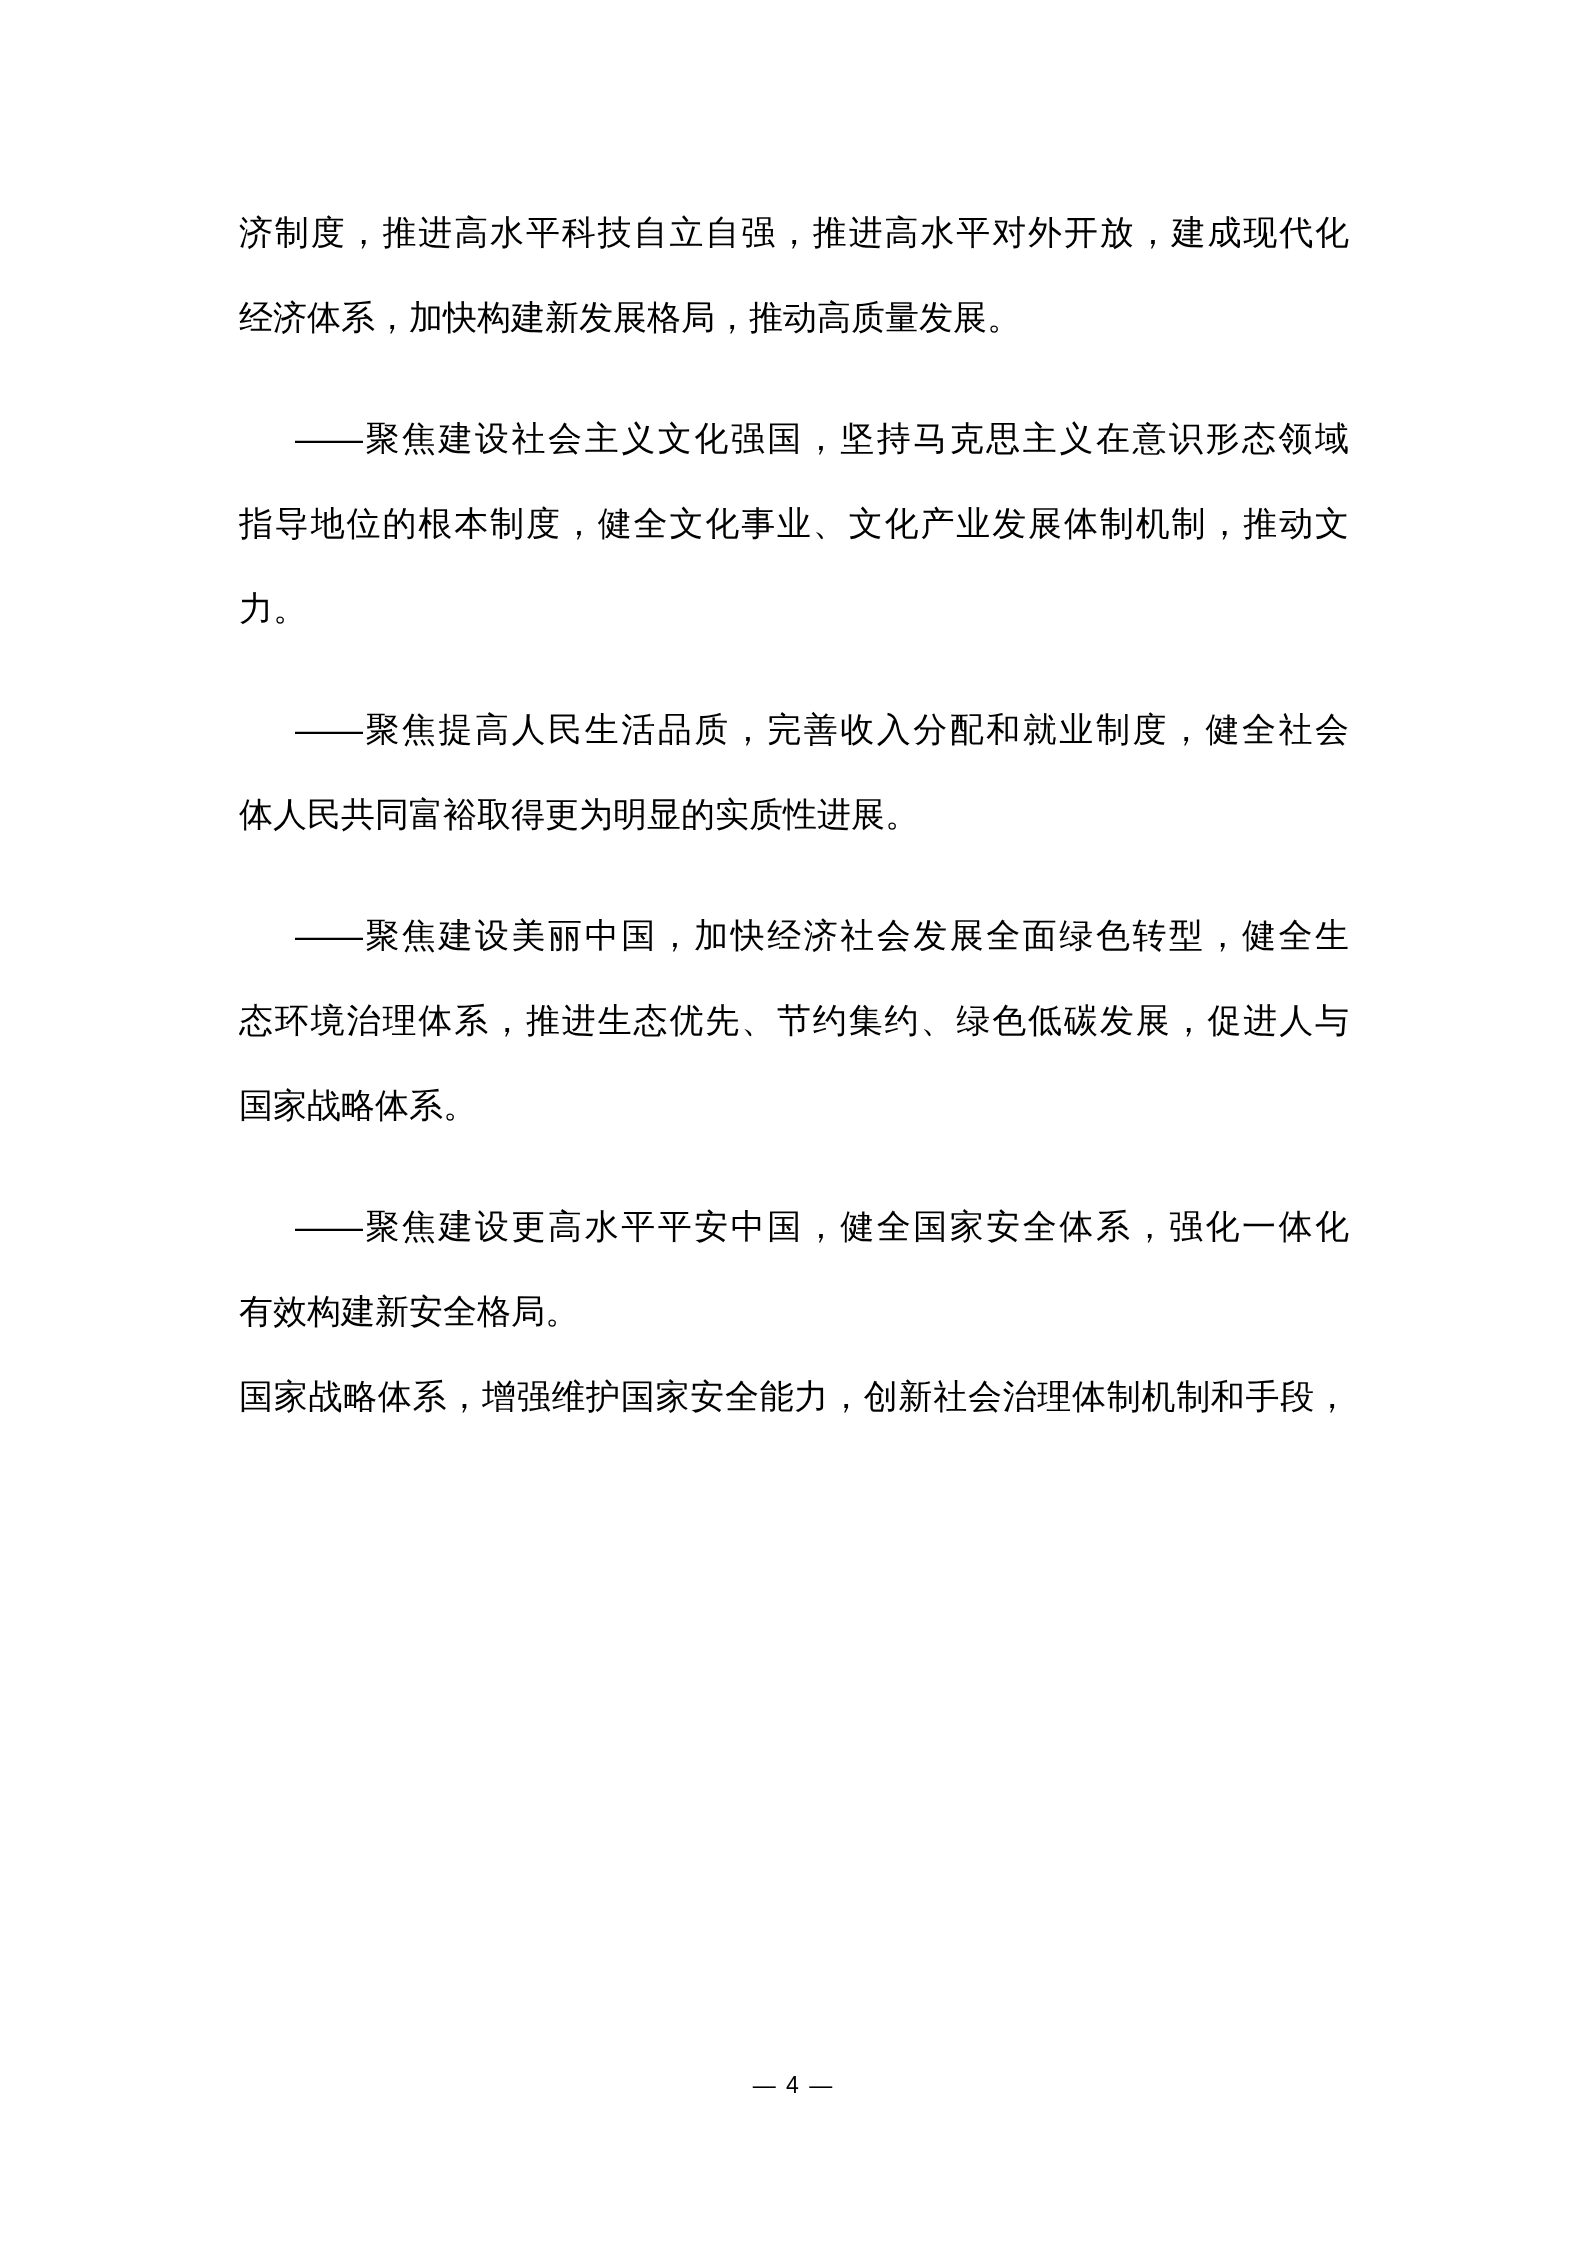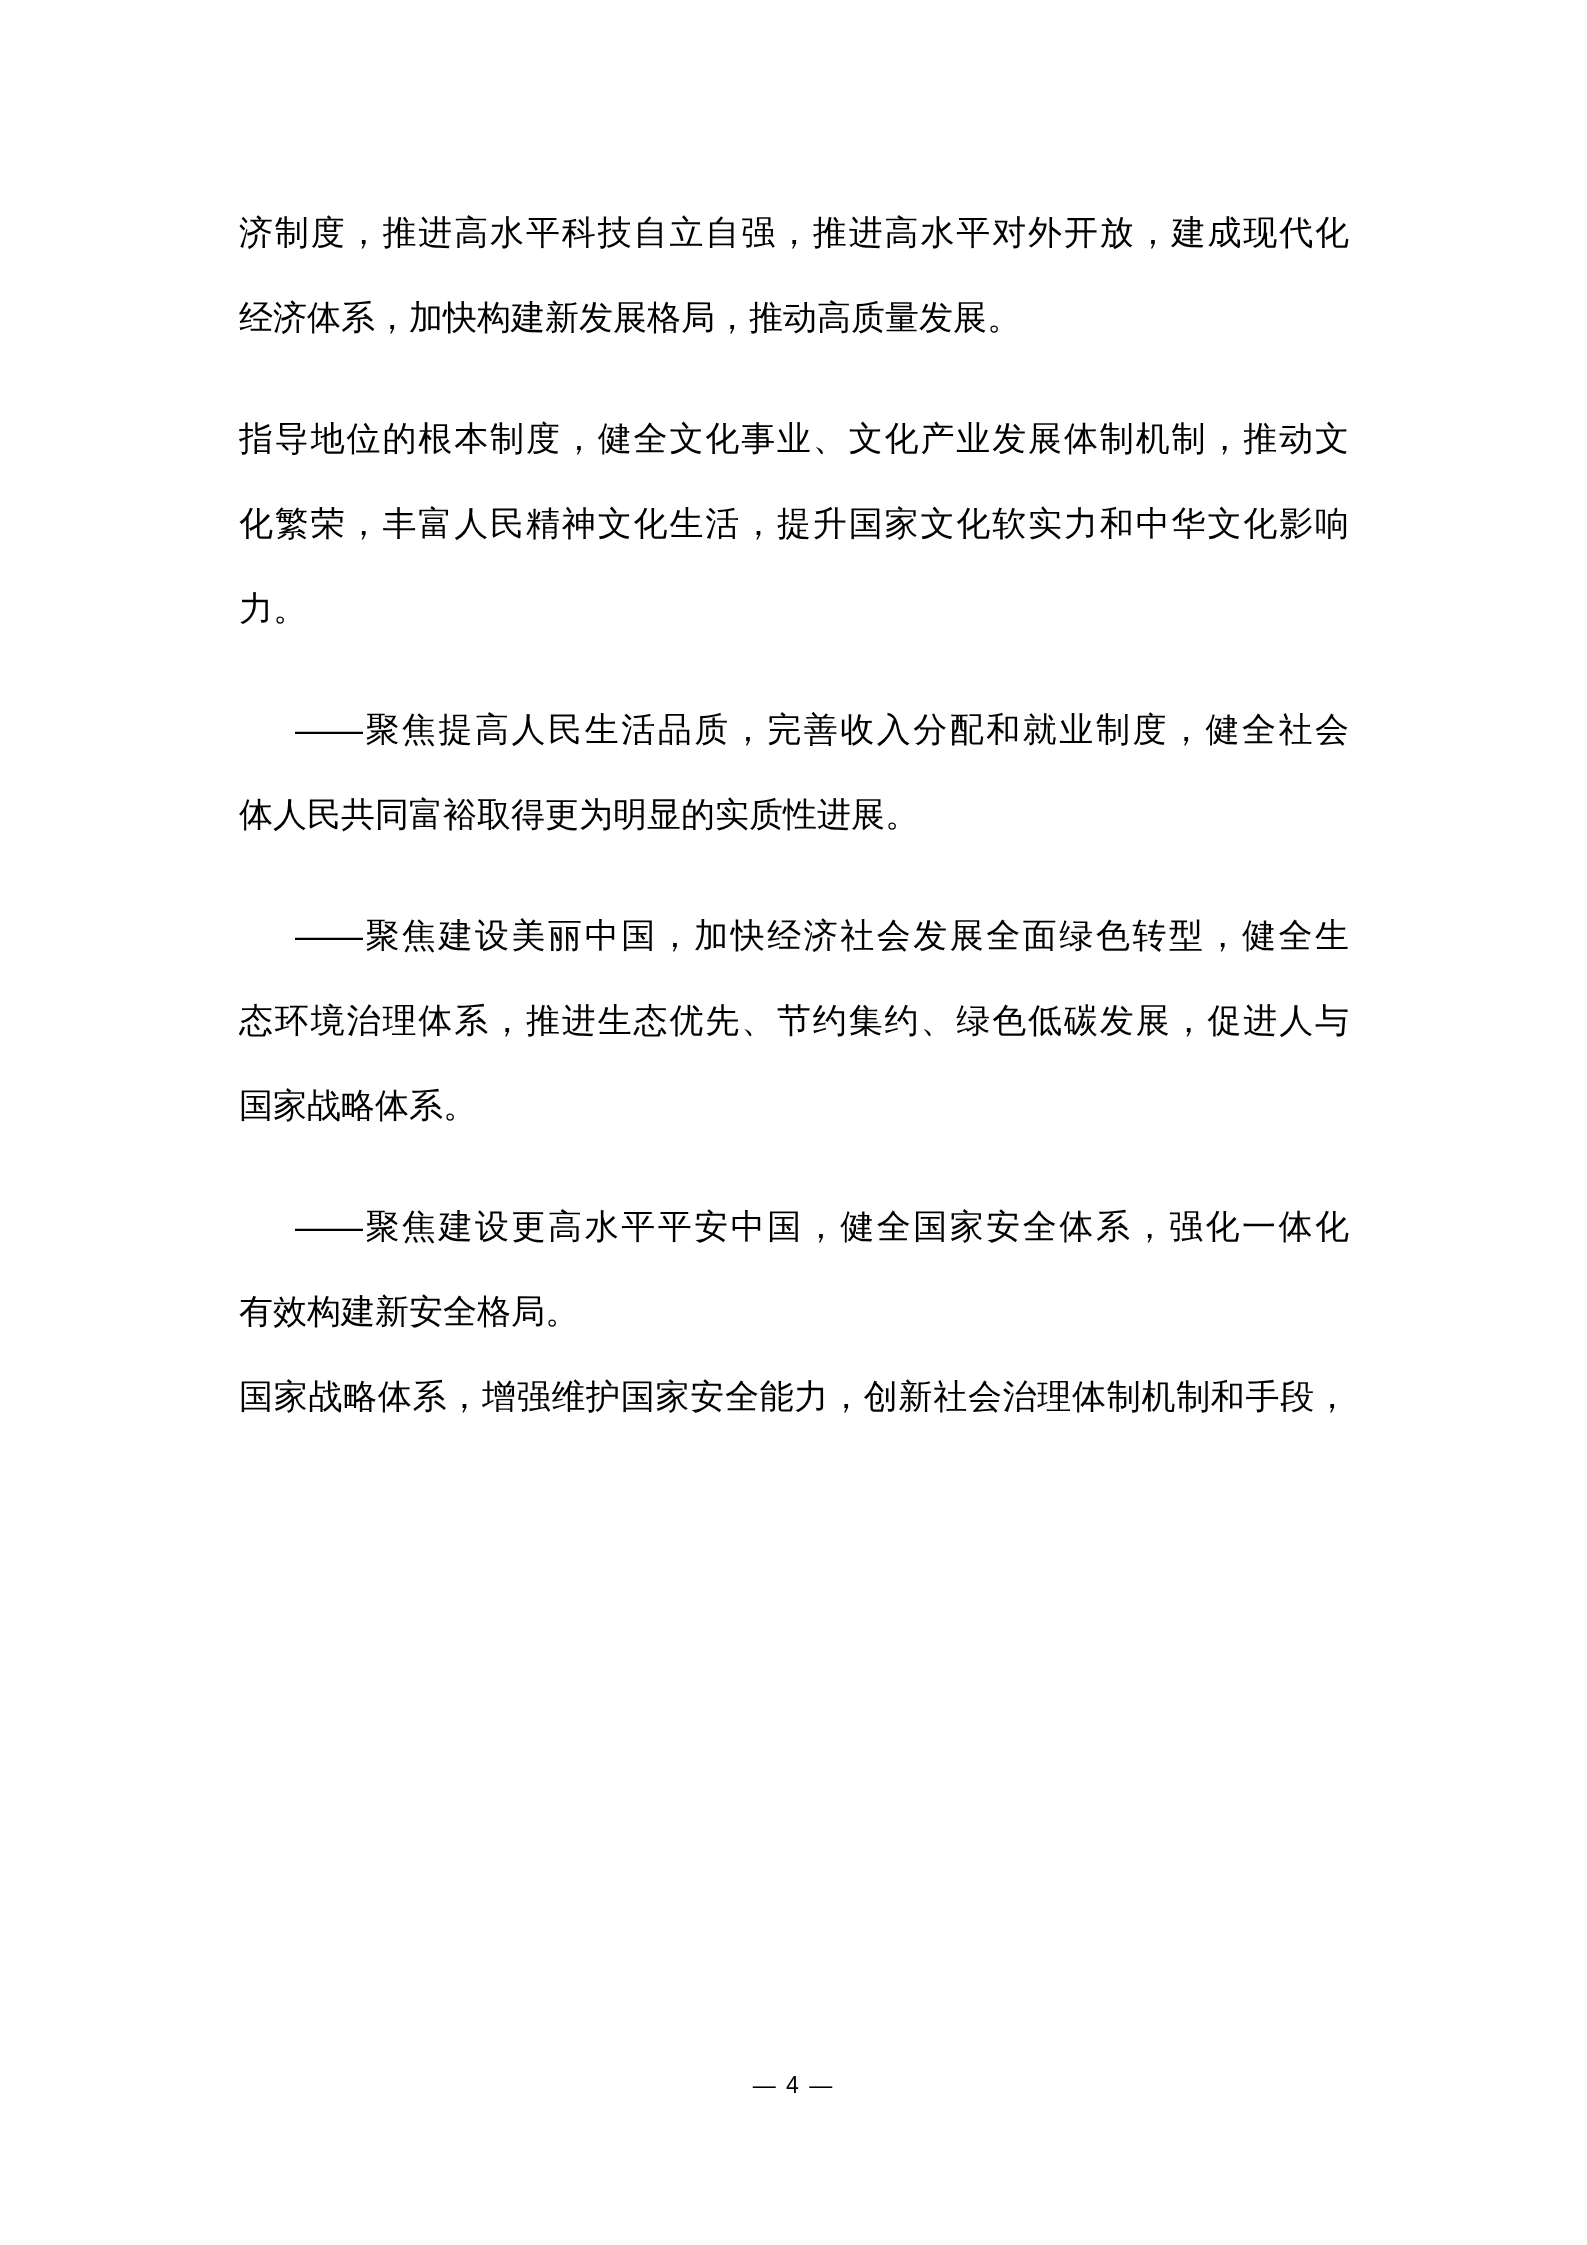--- a/index.html
+++ b/index.html
@@ -57,22 +57,22 @@
 </head>
 <body style="background: rgb(255, 255, 255);">
 
 <div class="page">
   <div class="content" style="color: rgb(0, 0, 0);">
       <div class="para">
         <div class="line">济制度，推进高水平科技自立自强，推进高水平对外开放，建成现代化</div>
         <div class="line last">经济体系，加快构建新发展格局，推动高质量发展。</div>
       </div>
       <div class="para">
+        <div class="line first">——聚焦建设社会主义文化强国，坚持马克思主义在意识形态领域</div>
         <div class="line">指导地位的根本制度，健全文化事业、文化产业发展体制机制，推动文</div>
-        <div class="line">化繁荣，丰富人民精神文化生活，提升国家文化软实力和中华文化影响</div>
         <div class="line last">力。</div>
       </div>
       <div class="para">
         <div class="line first">——聚焦提高人民生活品质，完善收入分配和就业制度，健全社会</div>
         <div class="line last">体人民共同富裕取得更为明显的实质性进展。</div>
       </div>
       <div class="para">
         <div class="line first">——聚焦建设美丽中国，加快经济社会发展全面绿色转型，健全生</div>
         <div class="line">态环境治理体系，推进生态优先、节约集约、绿色低碳发展，促进人与</div>
         <div class="line last">国家战略体系。</div>

